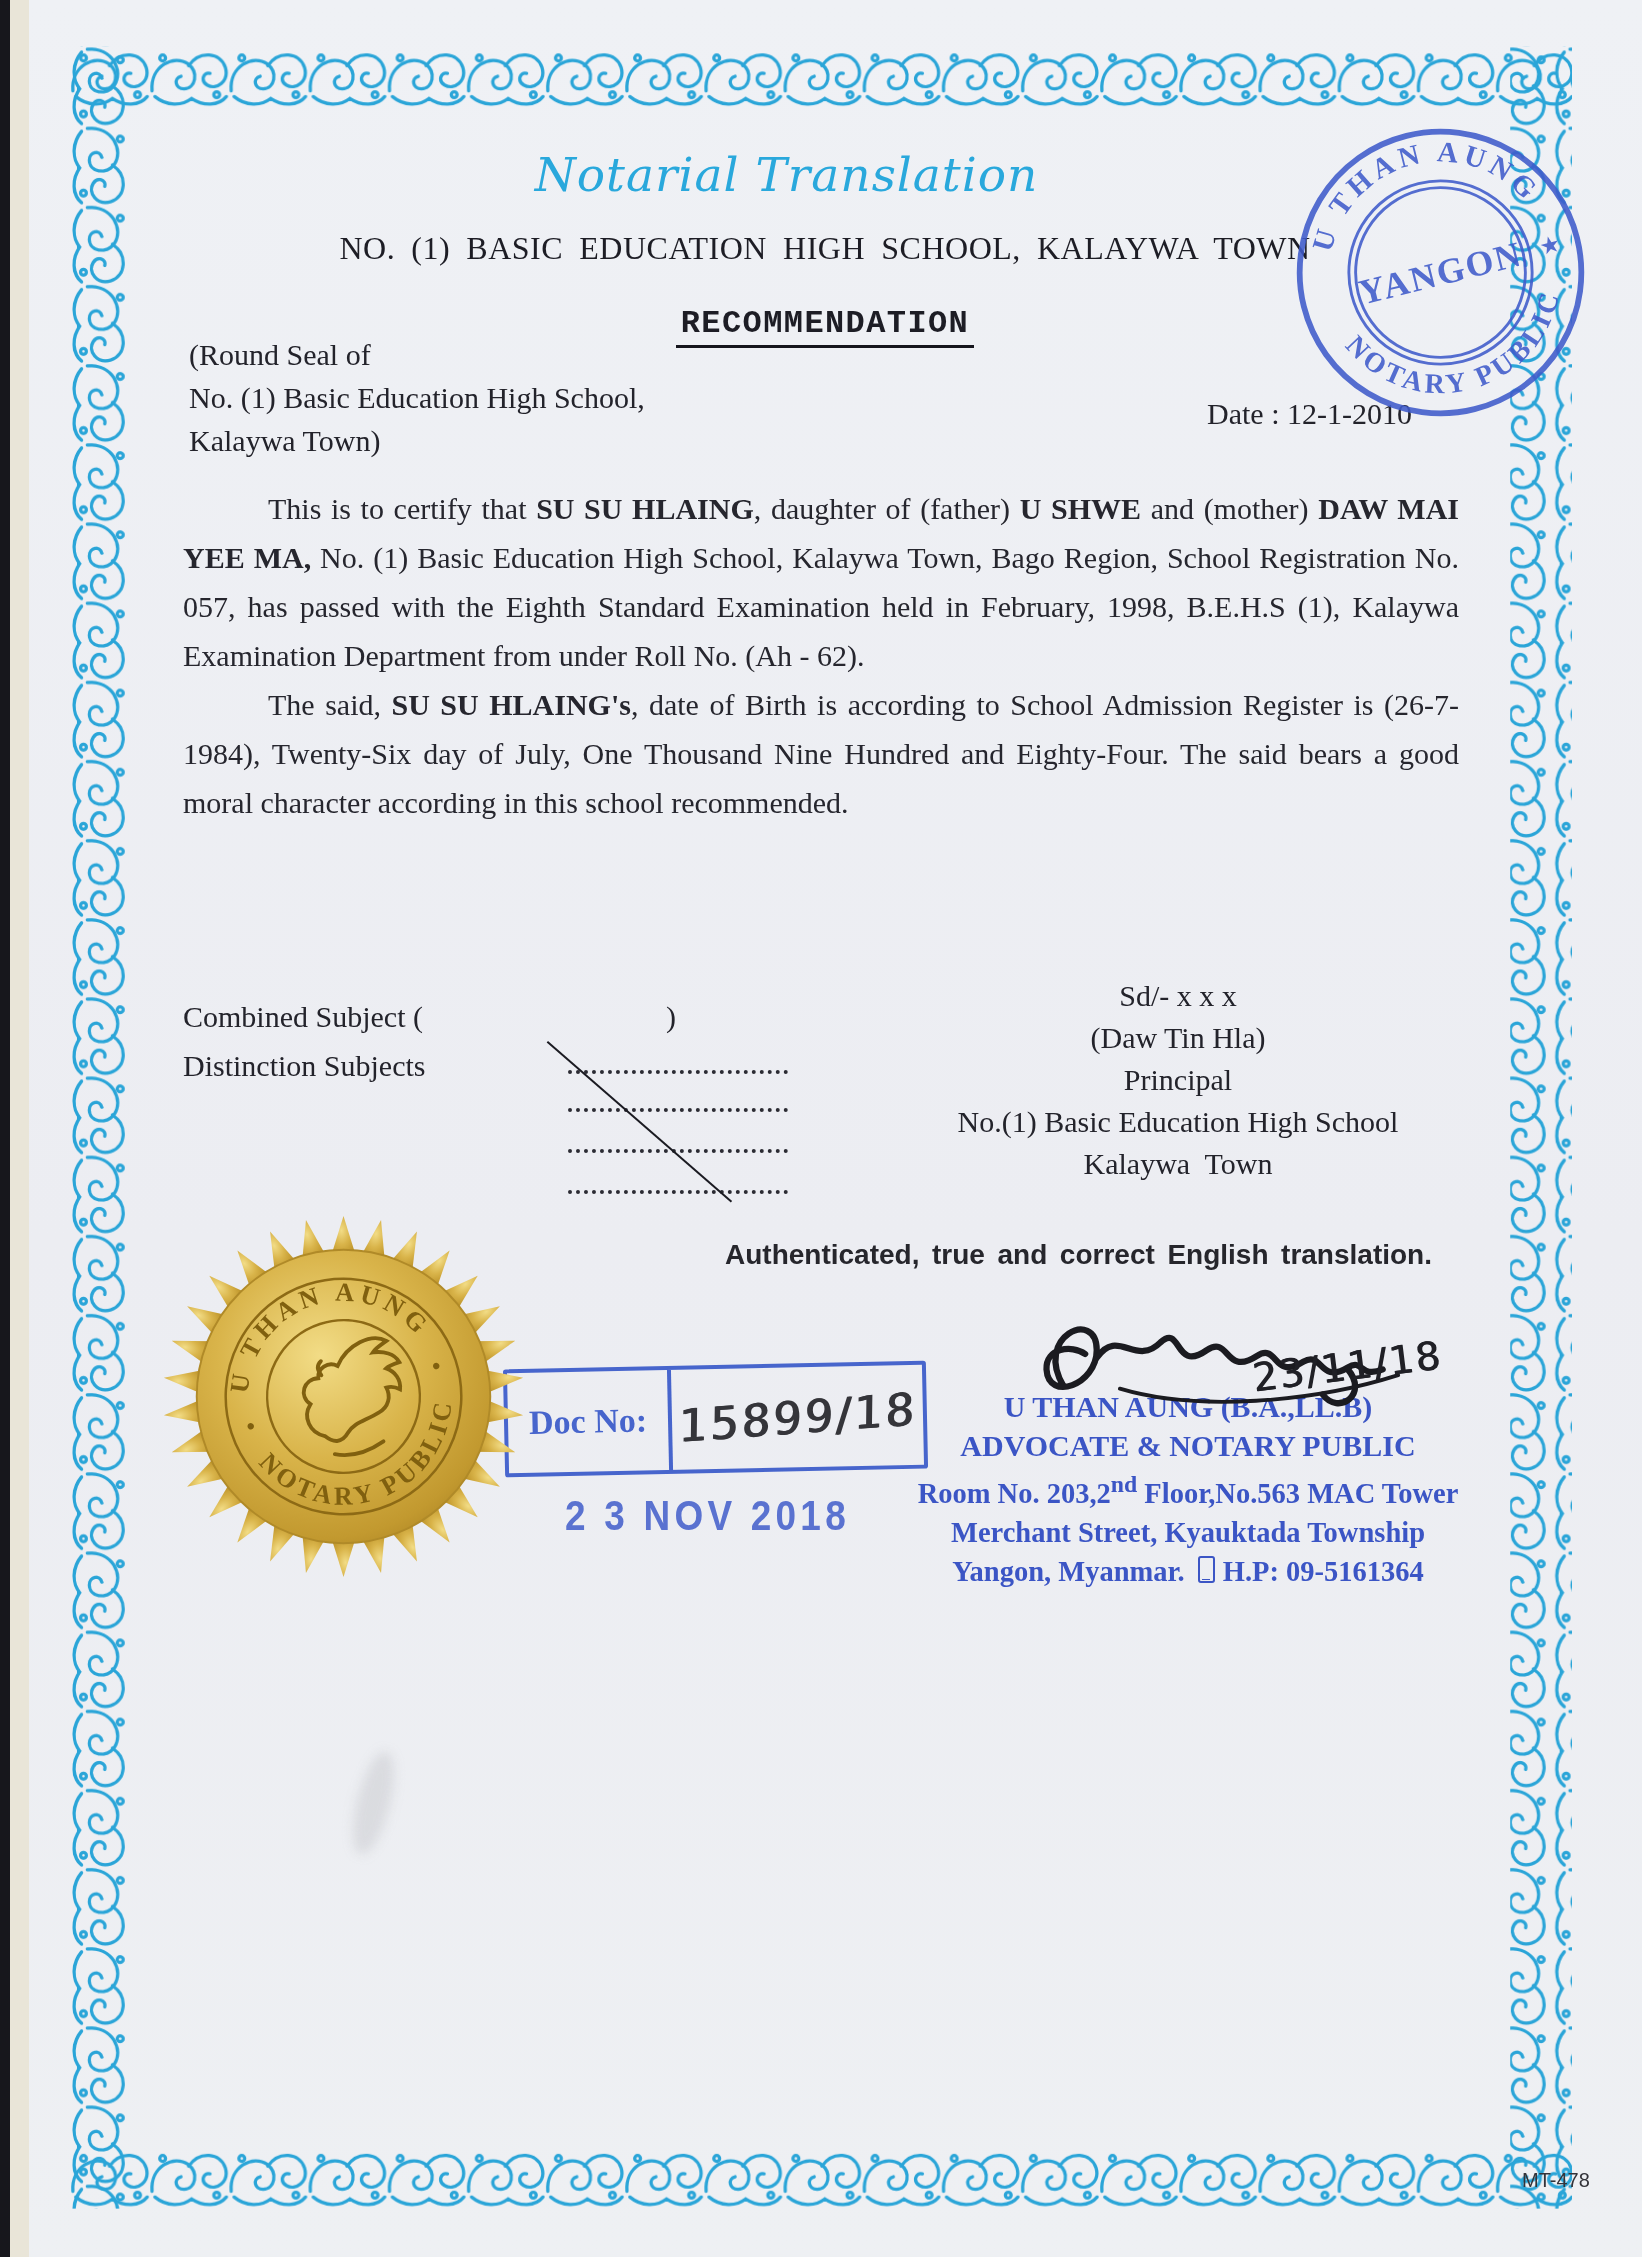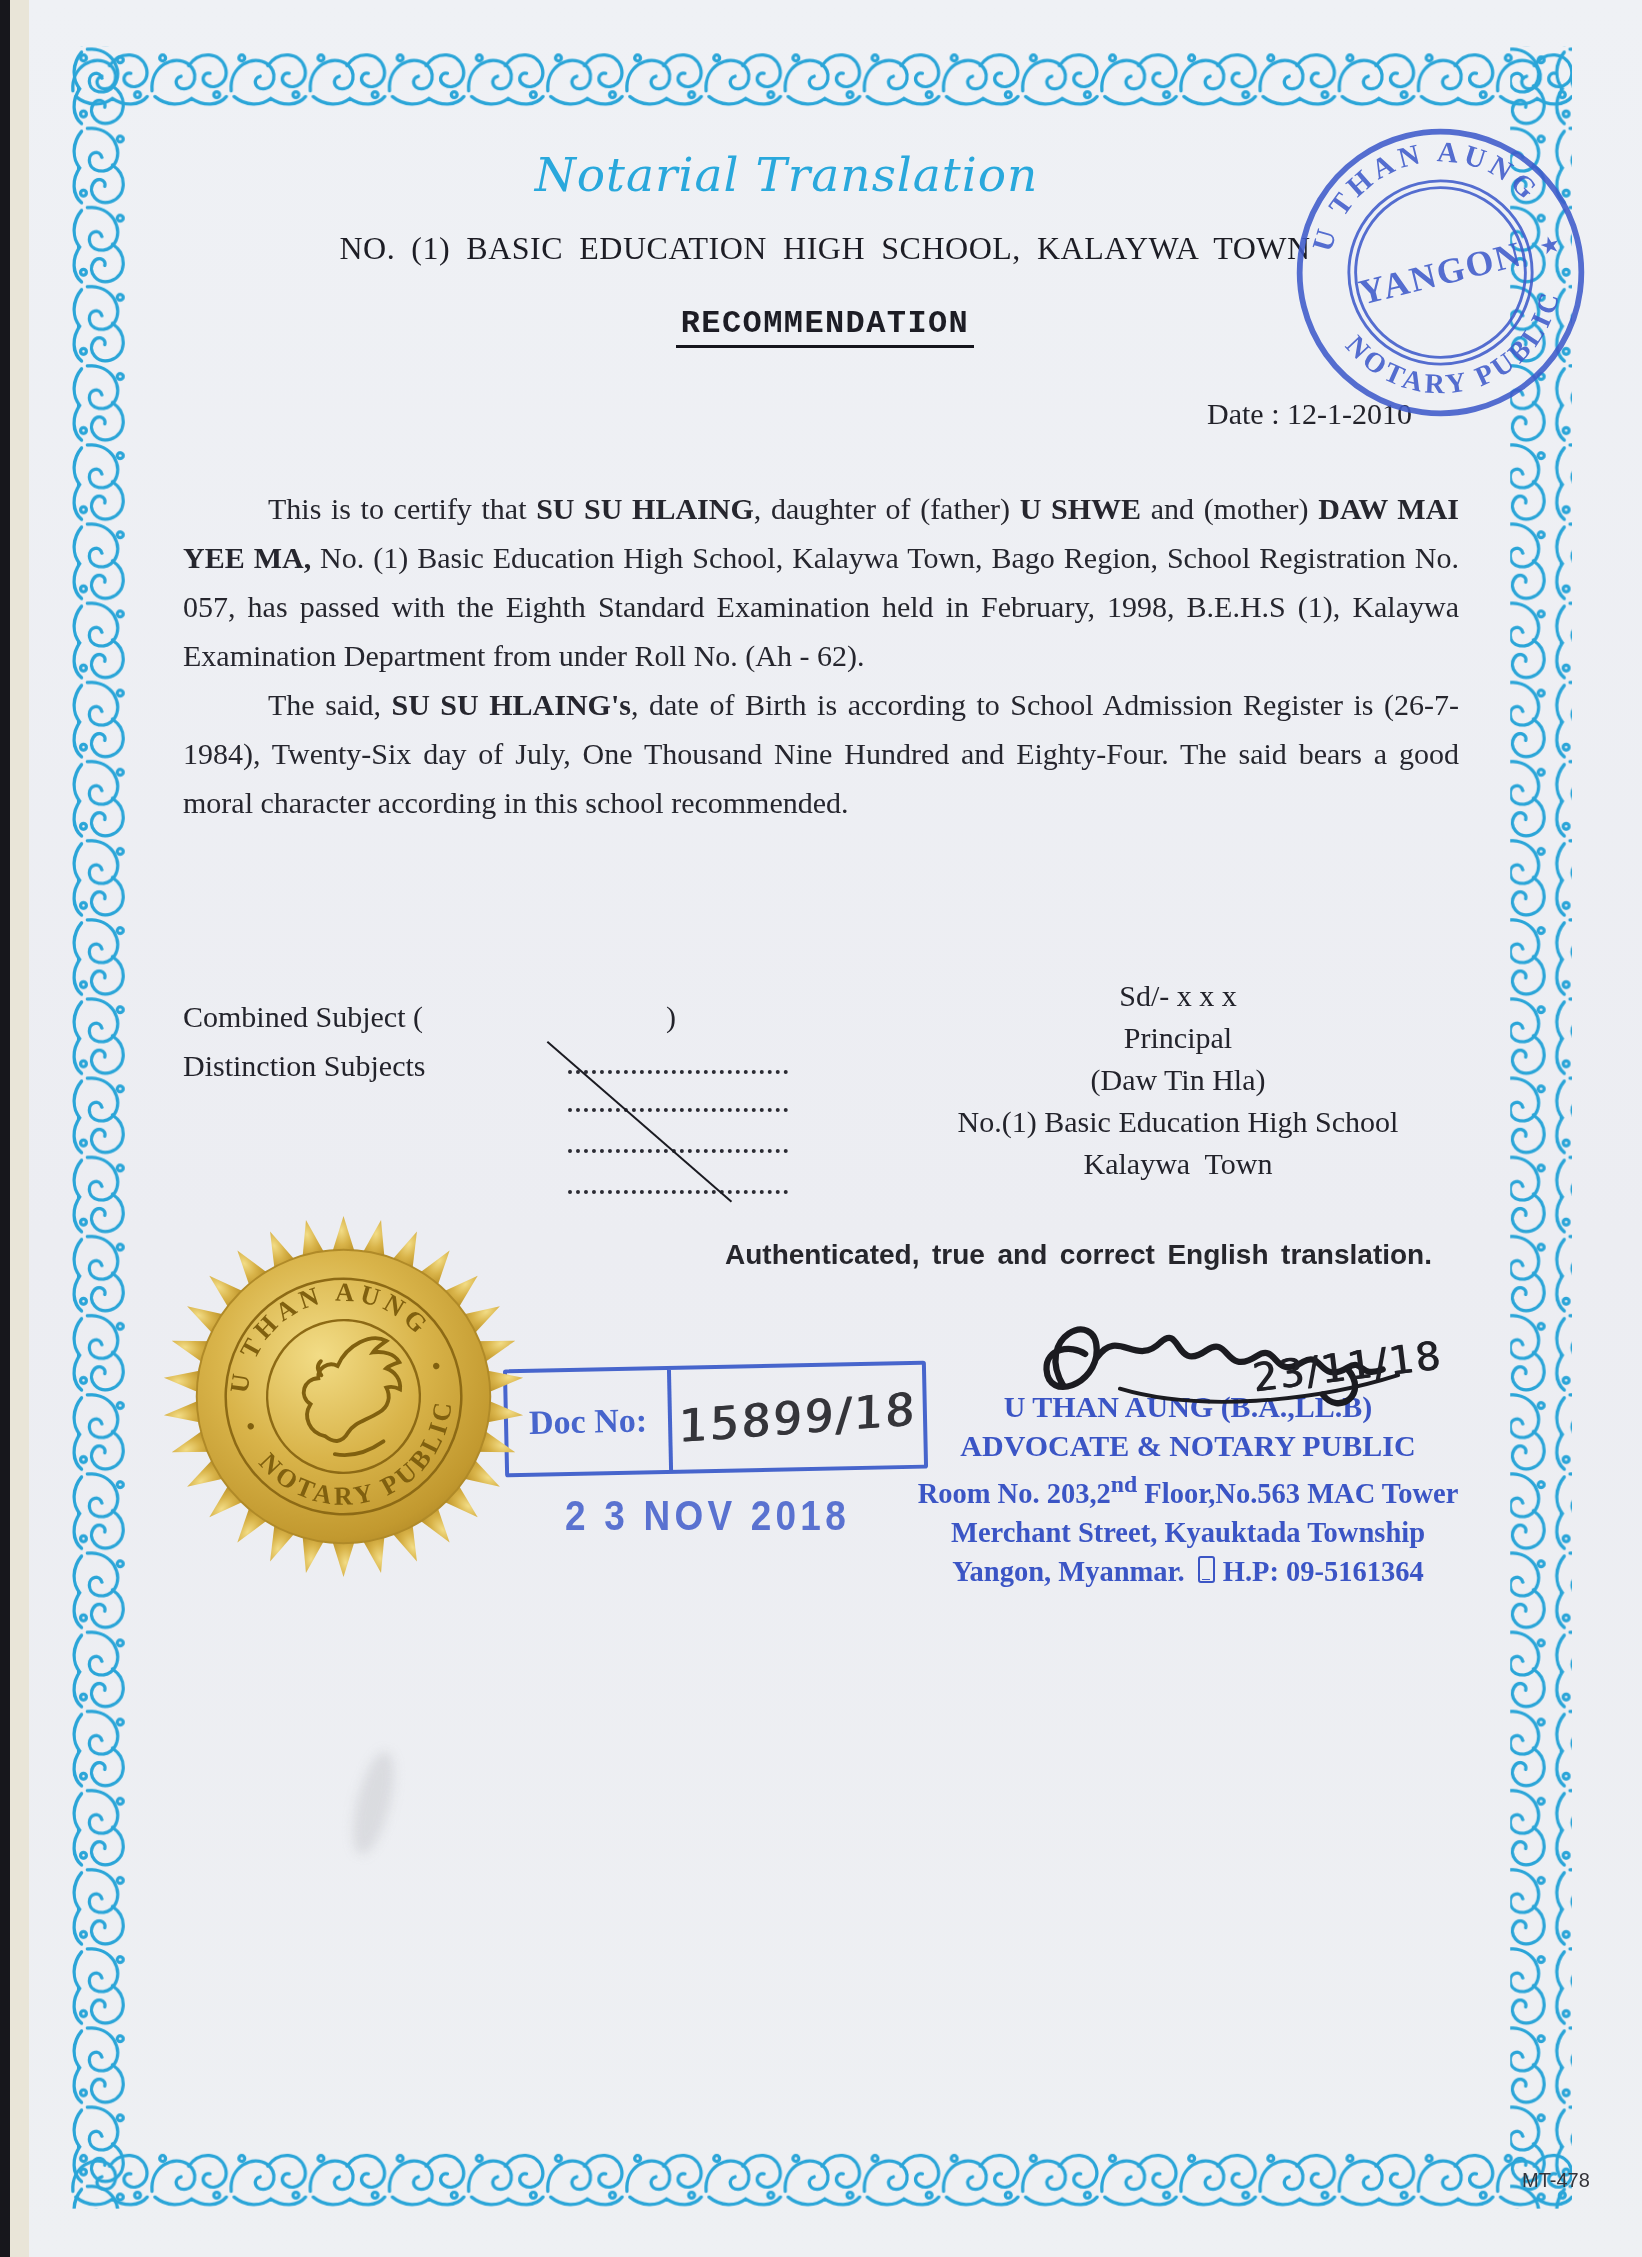--- a/index.html
+++ b/index.html
@@ -89,20 +89,25 @@
     <rect x="0" y="0" width="1556" height="64" fill="url(#scrollH)"></rect>
     <rect x="0" y="2176" width="1556" height="64" fill="url(#scrollH)"></rect>
   </svg>
 
   <div class="abs title-script ctr">Notarial Translation</div>
   <div class="abs h-school ctr">NO. (1) BASIC EDUCATION HIGH SCHOOL, KALAYWA TOWN</div>
   <div class="abs h-rec ctr">
     <span>RECOMMENDATION</span>
   </div>
 
+  <div class="abs note">
+    <div>(Round Seal of</div>
+    <div>No. (1) Basic Education High School,</div>
+    <div>Kalaywa Town)</div>
+  </div>
   <div class="abs dateline">Date : 12-1-2010</div>
 
   <svg class="abs stamp-round" width="299" height="299" viewBox="0 0 310 310">
     <g transform="rotate(-14 155 155)" opacity="0.88">
       <circle cx="155" cy="155" r="146" fill="none" stroke="#3f5bcb" stroke-width="6"></circle>
       <circle cx="155" cy="155" r="95" fill="none" stroke="#3f5bcb" stroke-width="3"></circle>
       <circle cx="155" cy="155" r="88" fill="none" stroke="#3f5bcb" stroke-width="3"></circle>
       <defs>
         <path id="arcTop" d="M 40,155 A 115,115 0 0 1 270,155"></path>
         <path id="arcBot" d="M 30,155 A 125,125 0 0 0 280,155"></path>
@@ -127,22 +132,22 @@
   <div class="abs subj" style="left:666px;top:1000px;">)</div>
   <div class="abs subj" style="left:183px;top:1049px;">Distinction Subjects</div>
   <div class="abs dot-line" style="left:568px;top:1070px;"></div>
   <div class="abs dot-line" style="left:568px;top:1108px;"></div>
   <div class="abs dot-line" style="left:568px;top:1149px;"></div>
   <div class="abs dot-line" style="left:568px;top:1190px;"></div>
   <div class="abs slash"></div>
 
   <div class="abs principal ctr">
     <div>Sd/- x x x</div>
+    <div>(Daw Tin Hla)</div>
     <div>Principal</div>
-    <div>(Daw Tin Hla)</div>
     <div>No.(1) Basic Education High School</div>
     <div class="pre">Kalaywa  Town</div>
   </div>
 
   <div class="abs auth">Authenticated, true and correct English translation.</div>
 
   <svg class="abs goldseal" width="365" height="365" viewBox="0 0 378 378">
     <defs>
       <radialGradient id="goldg" cx="42%" cy="36%" r="78%">
         <stop offset="0%" stop-color="#f2dc86"></stop>

